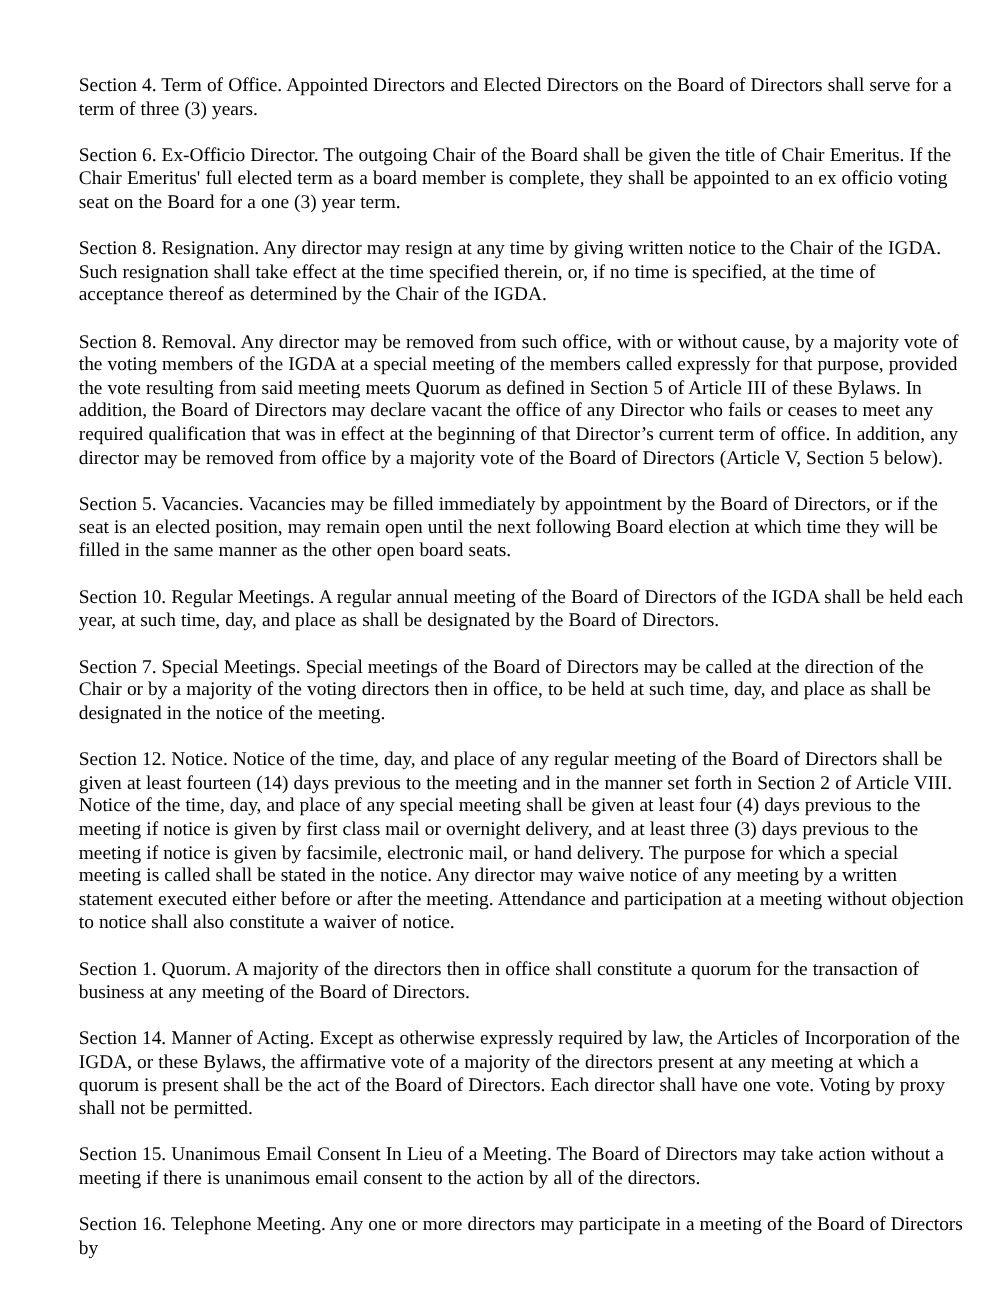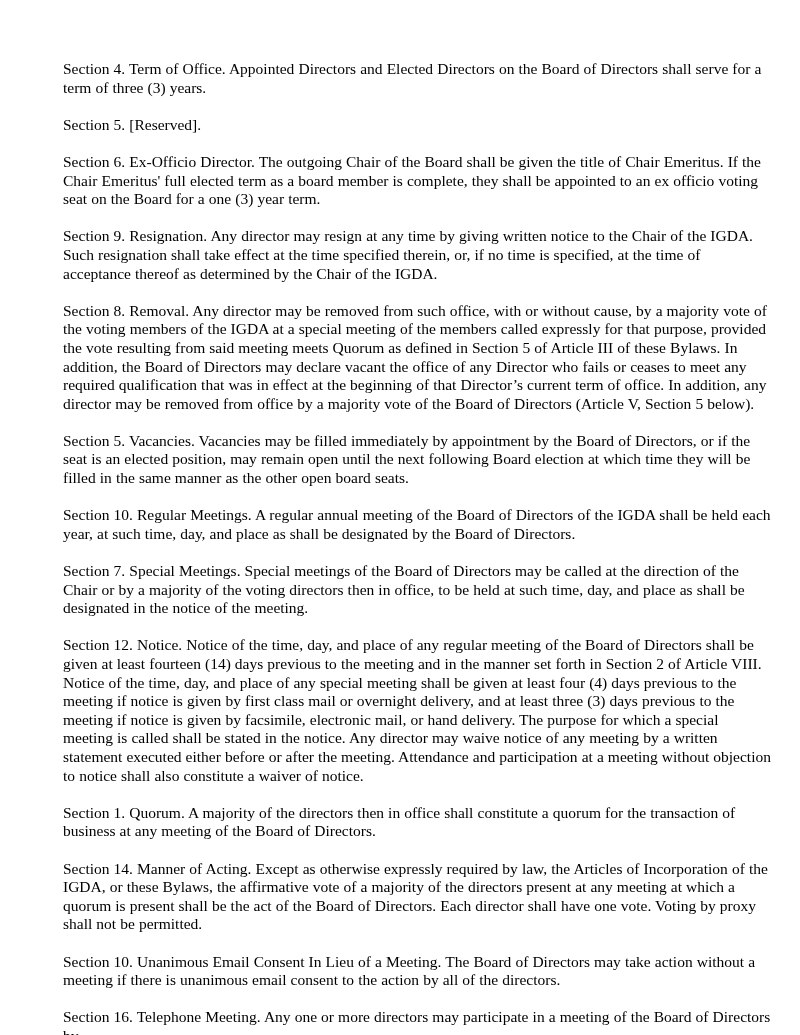--- a/index.html
+++ b/index.html
@@ -26,26 +26,25 @@
     text-align: left;
     word-spacing: 0.2px;
   }
 </style>
 </head>
 <body>
 
 <div class="page">
   <div class="doc-body">
       <p>Section 4. Term of Office. Appointed Directors and Elected Directors on the Board of Directors shall serve for a term of three (3) years.</p>
-      <p>Section 5. [Reserved].</p>
       <p>Section 6. Ex-Officio Director. The outgoing Chair of the Board shall be given the title of Chair Emeritus. If the Chair Emeritus' full elected term as a board member is complete, they shall be appointed to an ex officio voting seat on the Board for a one (3) year term.</p>
-      <p>Section 9. Resignation. Any director may resign at any time by giving written notice to the Chair of the IGDA. Such resignation shall take effect at the time specified therein, or, if no time is specified, at the time of acceptance thereof as determined by the Chair of the IGDA.</p>
+      <p>Section 8. Resignation. Any director may resign at any time by giving written notice to the Chair of the IGDA. Such resignation shall take effect at the time specified therein, or, if no time is specified, at the time of acceptance thereof as determined by the Chair of the IGDA.</p>
       <p>Section 8. Removal. Any director may be removed from such office, with or without cause, by a majority vote of the voting members of the IGDA at a special meeting of the members called expressly for that purpose, provided the vote resulting from said meeting meets Quorum as defined in Section 5 of Article III of these Bylaws. In addition, the Board of Directors may declare vacant the office of any Director who fails or ceases to meet any required qualification that was in effect at the beginning of that Director’s current term of office. In addition, any director may be removed from office by a majority vote of the Board of Directors (Article V, Section 5 below).</p>
       <p>Section 5. Vacancies. Vacancies may be filled immediately by appointment by the Board of Directors, or if the seat is an elected position, may remain open until the next following Board election at which time they will be filled in the same manner as the other open board seats.</p>
       <p>Section 10. Regular Meetings. A regular annual meeting of the Board of Directors of the IGDA shall be held each year, at such time, day, and place as shall be designated by the Board of Directors.</p>
       <p>Section 7. Special Meetings. Special meetings of the Board of Directors may be called at the direction of the Chair or by a majority of the voting directors then in office, to be held at such time, day, and place as shall be designated in the notice of the meeting.</p>
       <p>Section 12. Notice. Notice of the time, day, and place of any regular meeting of the Board of Directors shall be given at least fourteen (14) days previous to the meeting and in the manner set forth in Section 2 of Article VIII. Notice of the time, day, and place of any special meeting shall be given at least four (4) days previous to the meeting if notice is given by first class mail or overnight delivery, and at least three (3) days previous to the meeting if notice is given by facsimile, electronic mail, or hand delivery. The purpose for which a special meeting is called shall be stated in the notice. Any director may waive notice of any meeting by a written statement executed either before or after the meeting. Attendance and participation at a meeting without objection to notice shall also constitute a waiver of notice.</p>
       <p>Section 1. Quorum. A majority of the directors then in office shall constitute a quorum for the transaction of business at any meeting of the Board of Directors.</p>
       <p>Section 14. Manner of Acting. Except as otherwise expressly required by law, the Articles of Incorporation of the IGDA, or these Bylaws, the affirmative vote of a majority of the directors present at any meeting at which a quorum is present shall be the act of the Board of Directors. Each director shall have one vote. Voting by proxy shall not be permitted.</p>
-      <p>Section 10. Unanimous Email Consent In Lieu of a Meeting. The Board of Directors may take action without a meeting if there is unanimous email consent to the action by all of the directors.</p>
+      <p>Section 15. Unanimous Email Consent In Lieu of a Meeting. The Board of Directors may take action without a meeting if there is unanimous email consent to the action by all of the directors.</p>
       <p>Section 16. Telephone Meeting. Any one or more directors may participate in a meeting of the Board of Directors by</p>
     </div>
 </div>
 
 </body></html>

